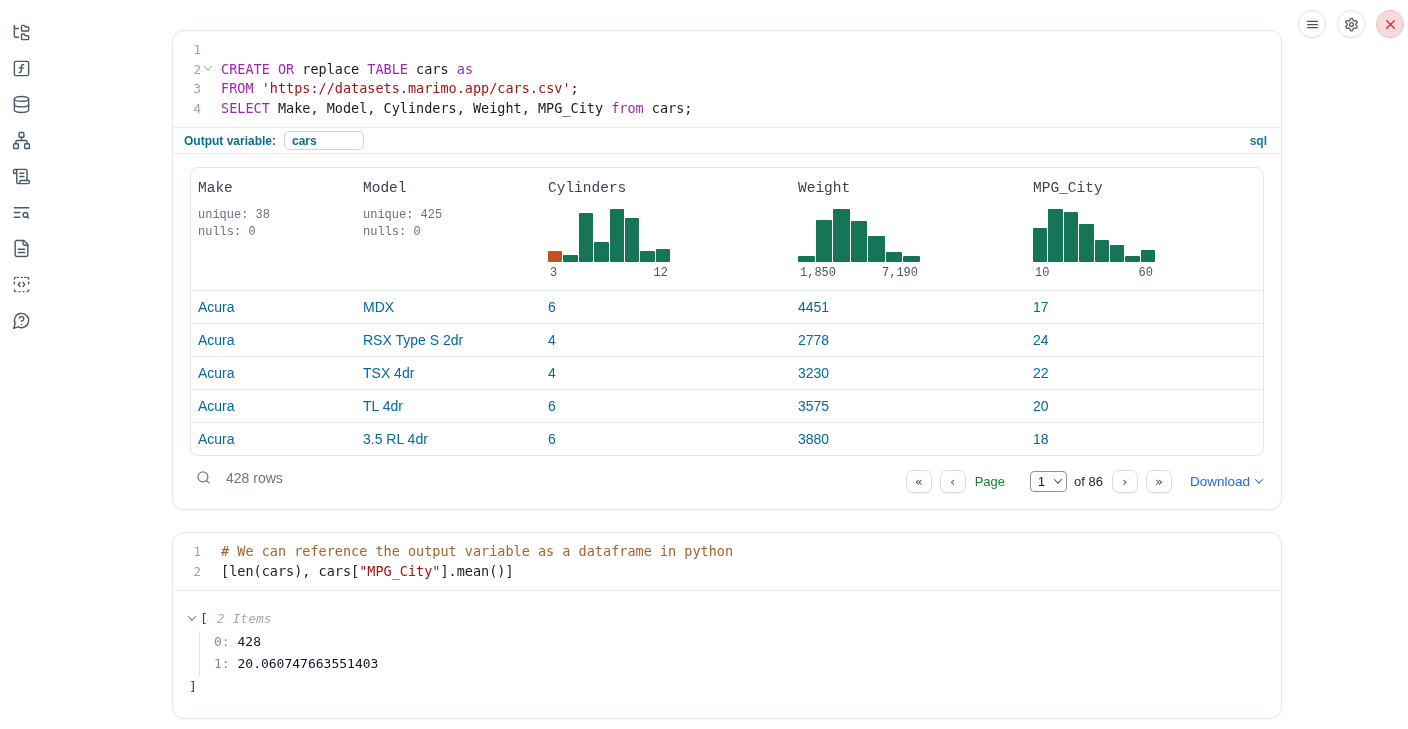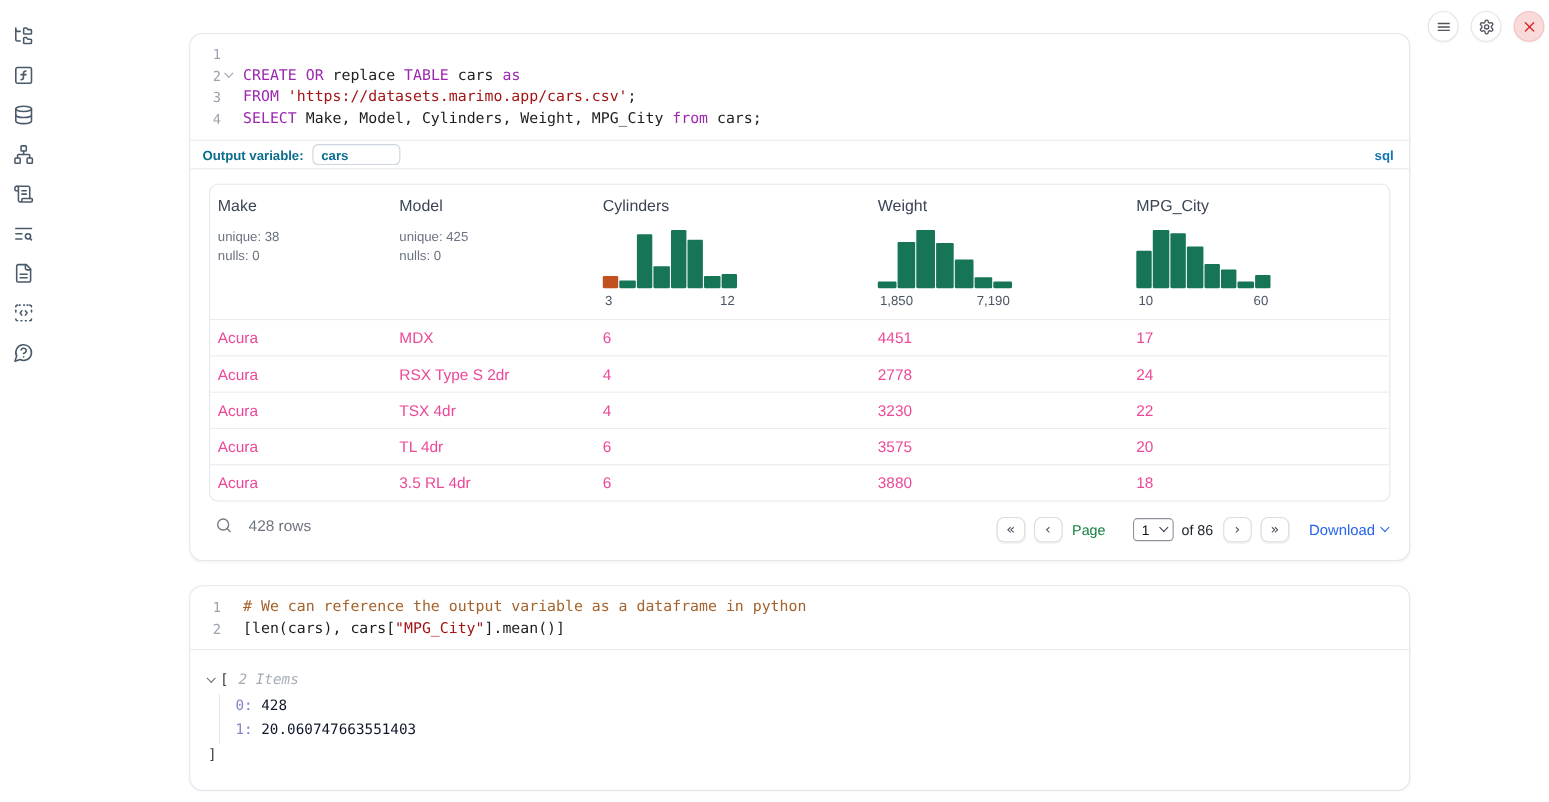--- a/index.html
+++ b/index.html
@@ -44,30 +44,30 @@
   
   .outvar-row { border-top:1px solid #e8ebf0; display:flex; align-items:center; padding:3px 14px 3px 11px; height:26px; }
   .outvar-label { font-size:12px; font-weight:bold; color:#0b6e8e; }
   .outvar-input { margin-left:8px; width:80px; height:19px; border:1px solid #cdd5de; border-radius:5px;
                   font-size:12px; font-weight:bold; color:#0b6e8e; padding:0 7px; font-family:"Liberation Sans",sans-serif; }
   .lang-badge { margin-left:auto; font-size:12px; font-weight:bold; color:#1276b2; cursor:pointer; }
 
   
   .cell-output { border-top:1px solid #e8ebf0; padding:13px 17px 12px 17px; }
   .tablebox { border:1px solid #e3e7ee; border-radius:8px; overflow:hidden; }
-  .thead { display:grid; grid-template-columns:165px 185px 250px 235px 1fr; }
+  .thead { display:grid; grid-template-columns:165px 185px 250px 235px 1fr;font-family:Liberation Mono, monospace; }
   .th { padding:12px 0 10px 7px; display:flex; flex-direction:column; height:122px; }
   .col-name { font-size:14.5px; color:#3b4454; }
   .col-stats { margin-top:11px; font-size:12px; color:#6b7280; line-height:16.5px; }
   .hist-wrap { margin-top:auto; }
   .hist { display:flex; align-items:flex-end; gap:1px; height:53px; width:122px; }
   .hist .bar { flex:1; border-radius:1px; }
   .hist-labels { display:flex; justify-content:space-between; width:122px; font-size:12px; color:#4b5563; margin-top:4px; padding:0 2px; }
   .trow { display:grid; grid-template-columns:165px 185px 250px 235px 1fr; border-top:1px solid #e8ebf0; height:33px; align-items:center; cursor:default; }
-  .td { padding-left:7px; font-size:14px; color:#ec4899; }
+  .td { padding-left:7px; font-size:14px; color:#0369a1; }
 
   
   .tfoot { display:flex; align-items:flex-start; margin-top:6px; padding:8px 2px 4px 6px; }
   .tfoot .searchbtn { border:none; background:transparent; color:#737b87; cursor:pointer; display:flex; align-items:center; }
   .tfoot .searchbtn svg { width:15px; height:15px; }
   .rowcount { margin-left:15px; font-size:14px; color:#6f7680; }
   .pager { margin-left:auto; display:flex; align-items:center; }
   .navbtn { width:26px; height:23px; border:1px solid #d9dce2; border-radius:7px; background:#fff; cursor:pointer;
             box-shadow:0 1px 1px rgba(0,0,0,.05); color:#434a56; font-size:13px; line-height:1;
             display:flex; align-items:center; justify-content:center; font-family:"DejaVu Sans",sans-serif; }

